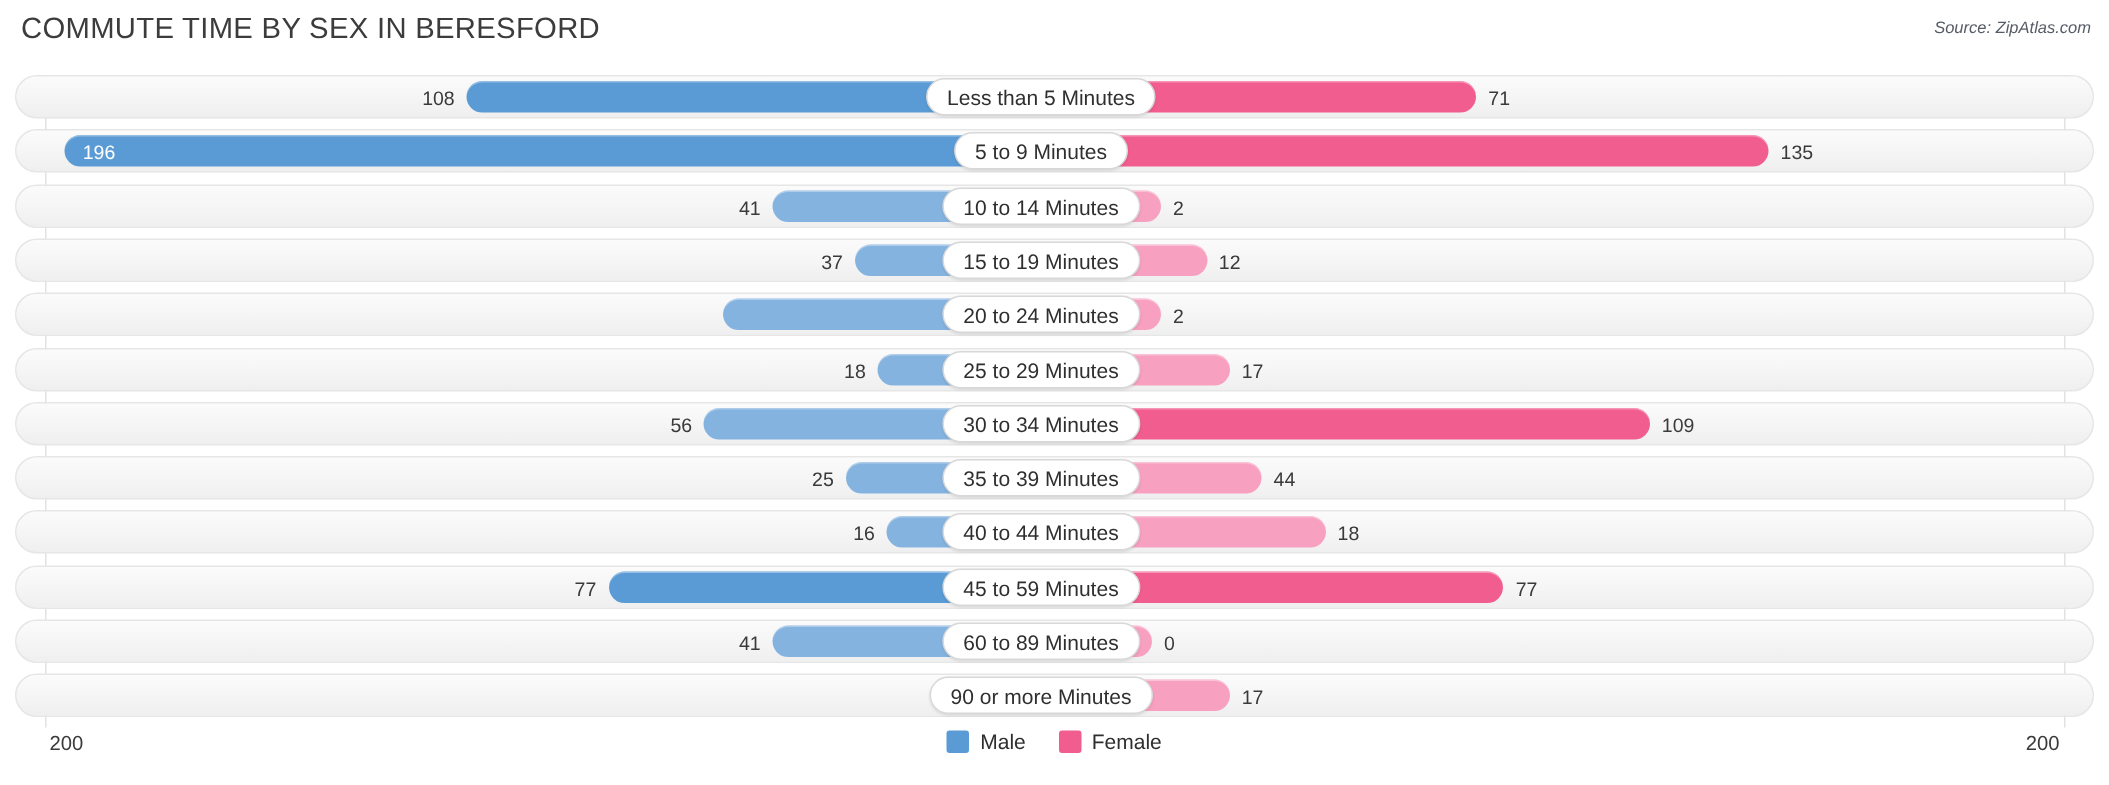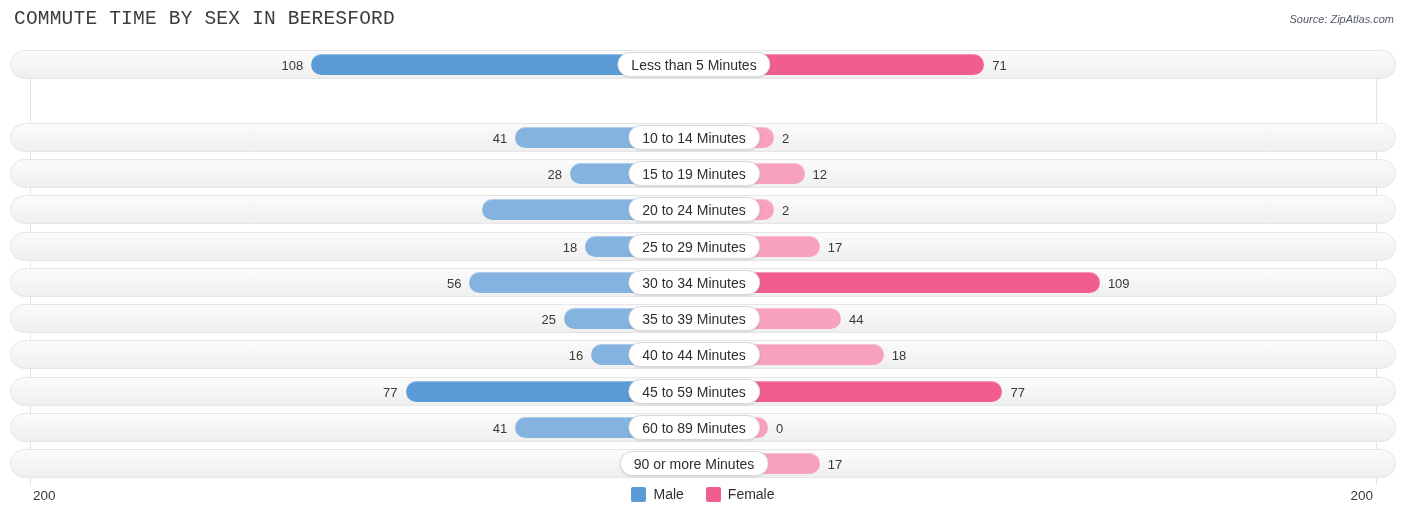--- a/index.html
+++ b/index.html
@@ -8,21 +8,20 @@
     font-family:"Liberation Sans","DejaVu Sans",sans-serif;
     color:#2b2b2b;overflow:hidden;position:relative;
   }
   #chart-root{position:relative;width:1406px;height:523px;}
 
   
   .title{
     position:absolute;left:14px;top:8px;
     font-size:19.5px;letter-spacing:.2px;color:#3c3c3c;
     white-space:nowrap;
-    font-family:Liberation Mono, monospace;
   }
   .source{
     position:absolute;right:12px;top:13px;
     font-size:11px;font-style:italic;color:#555c66;
     white-space:nowrap;
   }
 
   
   .plot{
     position:absolute;left:10px;top:50px;
@@ -100,30 +99,37 @@
   <div class="plot" id="plot">
     <div class="gridline grid-left"></div>
     <div class="gridline grid-right"></div>
   <div class="row" style="top: 0px;">
         <div class="bar bar-male strong" style="left: 300.14px; width: 392.86px;"></div>
         <div class="val" style="left: 0px; width: 292.14px; text-align: right;">108</div>
         <div class="bar bar-female strong" style="left: 693px; width: 280.195px;"></div>
         <div class="val" style="left: 981.195px;">71</div>
         <div class="pill" style="left: 683px; transform: translateX(-50%);">Less than 5 Minutes</div>
       </div>
+      <div class="row" style="top: 36.3px;">
+        <div class="bar bar-male strong" style="left: 32.18px; width: 660.82px;"></div>
+        <div class="val val-in" style="left: 44.18px;">196</div>
+        <div class="bar bar-female strong" style="left: 693px; width: 475.075px;"></div>
+        <div class="val" style="left: 1176.08px;">135</div>
+        <div class="pill" style="left: 683px; transform: translateX(-50%);">5 to 9 Minutes</div>
+      </div>
       <div class="row" style="top: 72.6px;">
         <div class="bar bar-male" style="left: 504.155px; width: 188.845px;"></div>
         <div class="val" style="left: 0px; width: 496.155px; text-align: right;">41</div>
         <div class="bar bar-female" style="left: 693px; width: 70.09px;"></div>
         <div class="val" style="left: 771.09px;">2</div>
         <div class="pill" style="left: 683px; transform: translateX(-50%);">10 to 14 Minutes</div>
       </div>
       <div class="row" style="top: 108.9px;">
         <div class="bar bar-male" style="left: 558.965px; width: 134.035px;"></div>
-        <div class="val" style="left: 0px; width: 550.965px; text-align: right;">28</div>
+        <div class="val" style="left: 0px; width: 550.965px; text-align: right;">37</div>
         <div class="bar bar-female" style="left: 693px; width: 100.54px;"></div>
         <div class="val" style="left: 801.54px;">12</div>
         <div class="pill" style="left: 683px; transform: translateX(-50%);">15 to 19 Minutes</div>
       </div>
       <div class="row" style="top: 145.2px;">
         <div class="bar bar-male" style="left: 470.66px; width: 222.34px;"></div>
         <div class="bar bar-female" style="left: 693px; width: 70.09px;"></div>
         <div class="val" style="left: 771.09px;">2</div>
         <div class="pill" style="left: 683px; transform: translateX(-50%);">20 to 24 Minutes</div>
       </div>

